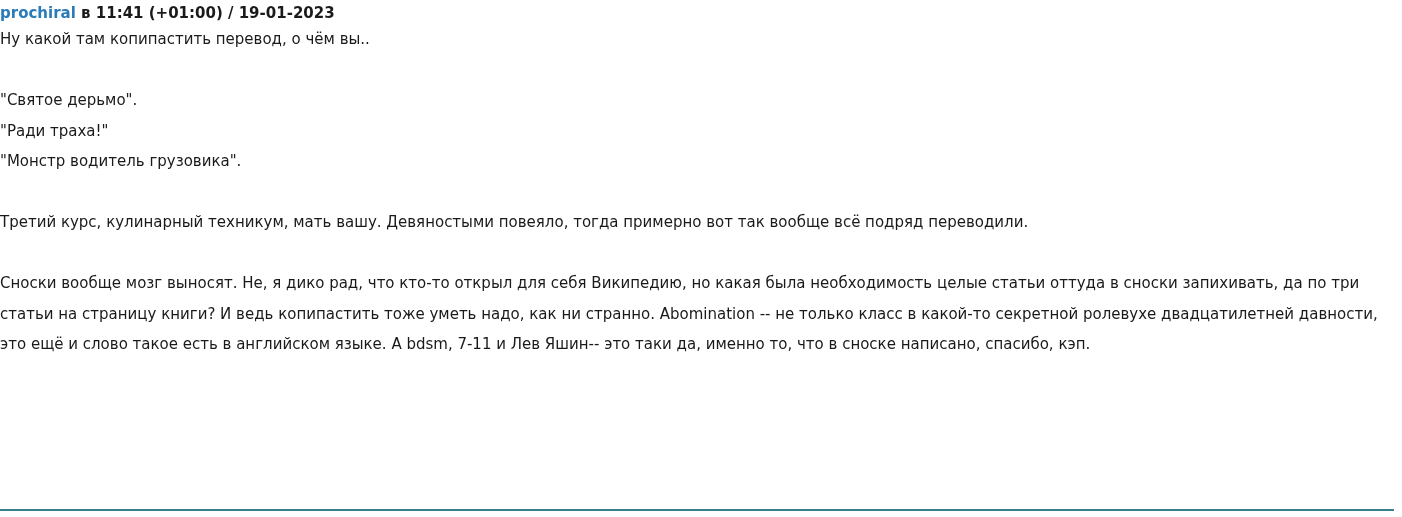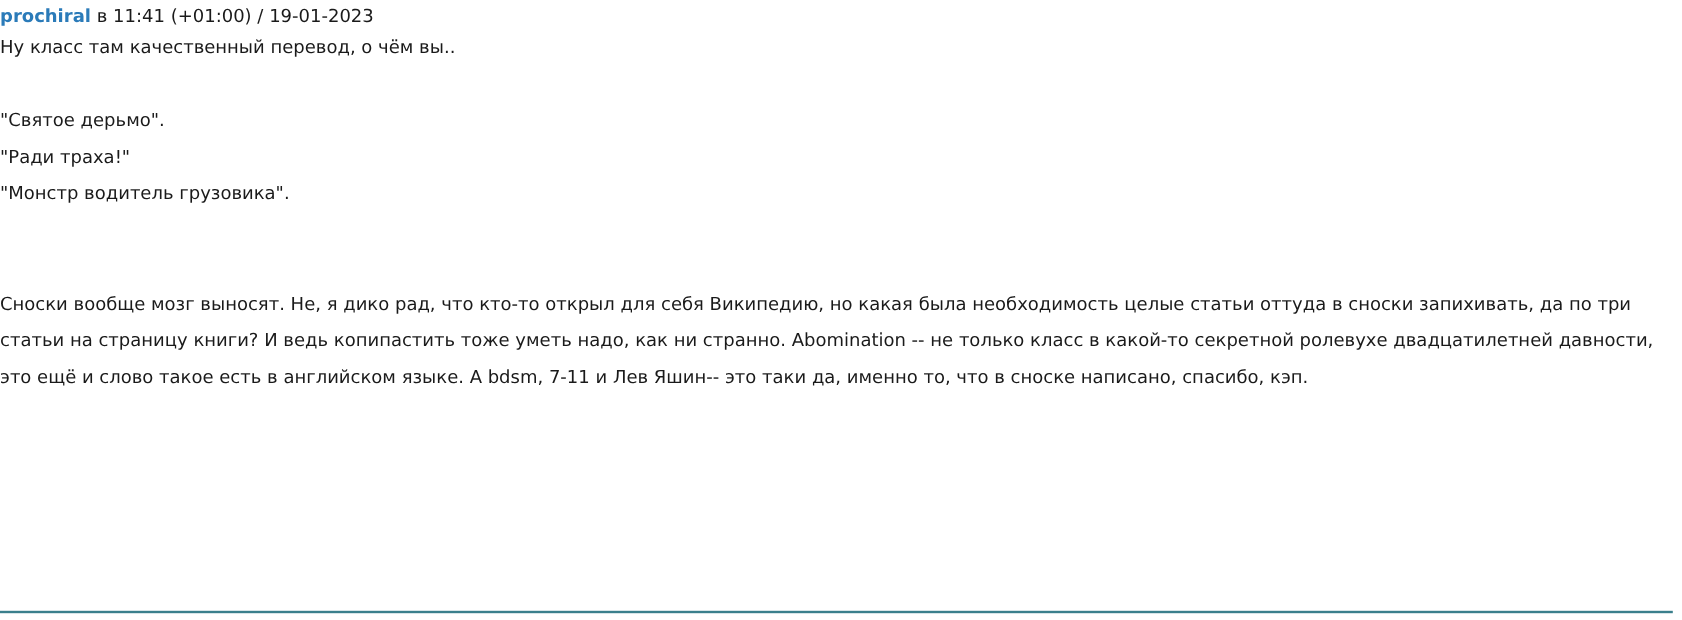--- a/index.html
+++ b/index.html
@@ -28,21 +28,21 @@
     white-space: nowrap;
   }
   .author {
     color: #2b7bb9;
     font-weight: bold;
     text-decoration: none;
     cursor: pointer;
   }
   .meta {
     color: #1a1a1a;
-    font-weight: normal;
+    font-weight: bold;
   }
   .post-body {
     font-size: 15px;
     line-height: 30.5px;
     color: #1a1a1a;
   }
   .para {
     margin: 0;
   }
   .blank {
@@ -60,26 +60,27 @@
 </head>
 <body>
 
 <div class="post">
 
   <div class="post-header">
     <span class="author" style="color: rgb(43, 123, 185);">prochiral</span><span class="meta"> в 11:41 (+01:00) / 19-01-2023</span>
   </div>
 
   <div class="post-body">
-      <div class="para">Ну класс там качественный перевод, о чём вы..</div>
+      <div class="para">Ну какой там копипастить перевод, о чём вы..</div>
       <div class="blank"></div>
       <div class="para">"Святое дерьмо".</div>
       <div class="para">"Ради траха!"</div>
       <div class="para">"Монстр водитель грузовика".</div>
       <div class="blank"></div>
+      <div class="para">Третий курс, кулинарный техникум, мать вашу. Девяностыми повеяло, тогда примерно вот так вообще всё подряд переводили.</div>
       <div class="blank"></div>
       <div class="para">Сноски вообще мозг выносят. Не, я дико рад, что кто-то открыл для себя Википедию, но какая была необходимость целые статьи оттуда в сноски запихивать, да по три статьи на страницу книги? И ведь копипастить тоже уметь надо, как ни странно. Abomination -- не только класс в какой-то секретной ролевухе двадцатилетней давности, это ещё и слово такое есть в английском языке. А bdsm, 7-11 и Лев Яшин-- это таки да, именно то, что в сноске написано, спасибо, кэп.</div>
       <div class="blank"></div>
     </div>
 
   <div class="post-divider" style="background: rgb(58, 127, 140);"></div>
 
 </div>
 
 </body></html>

